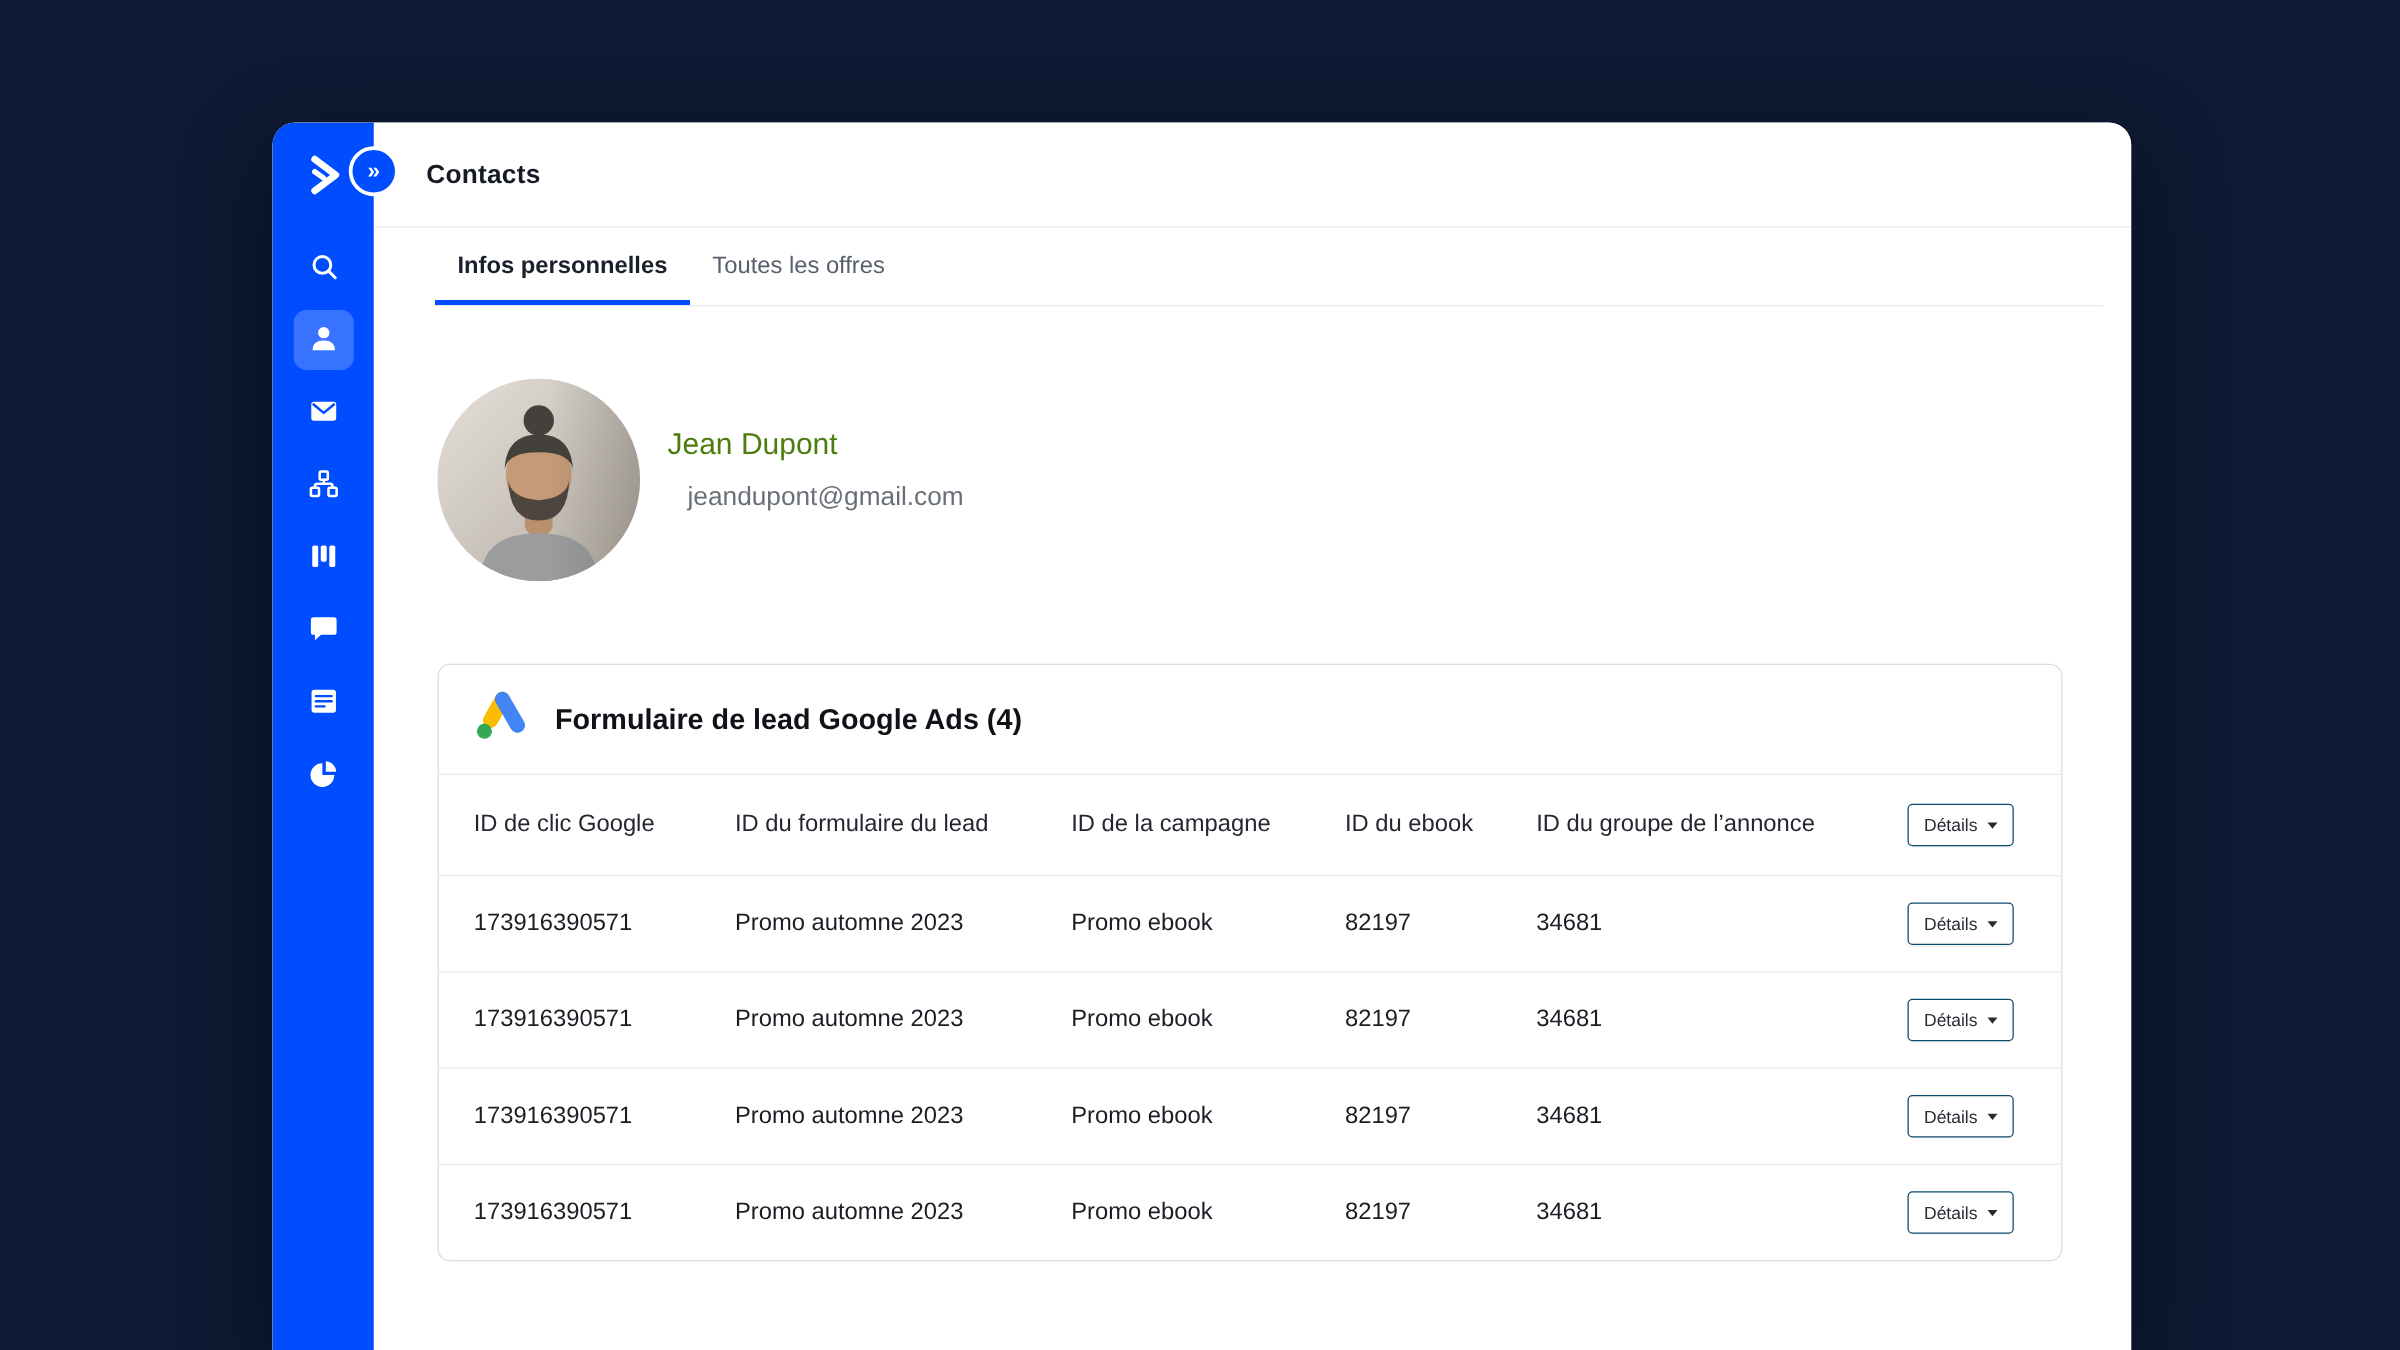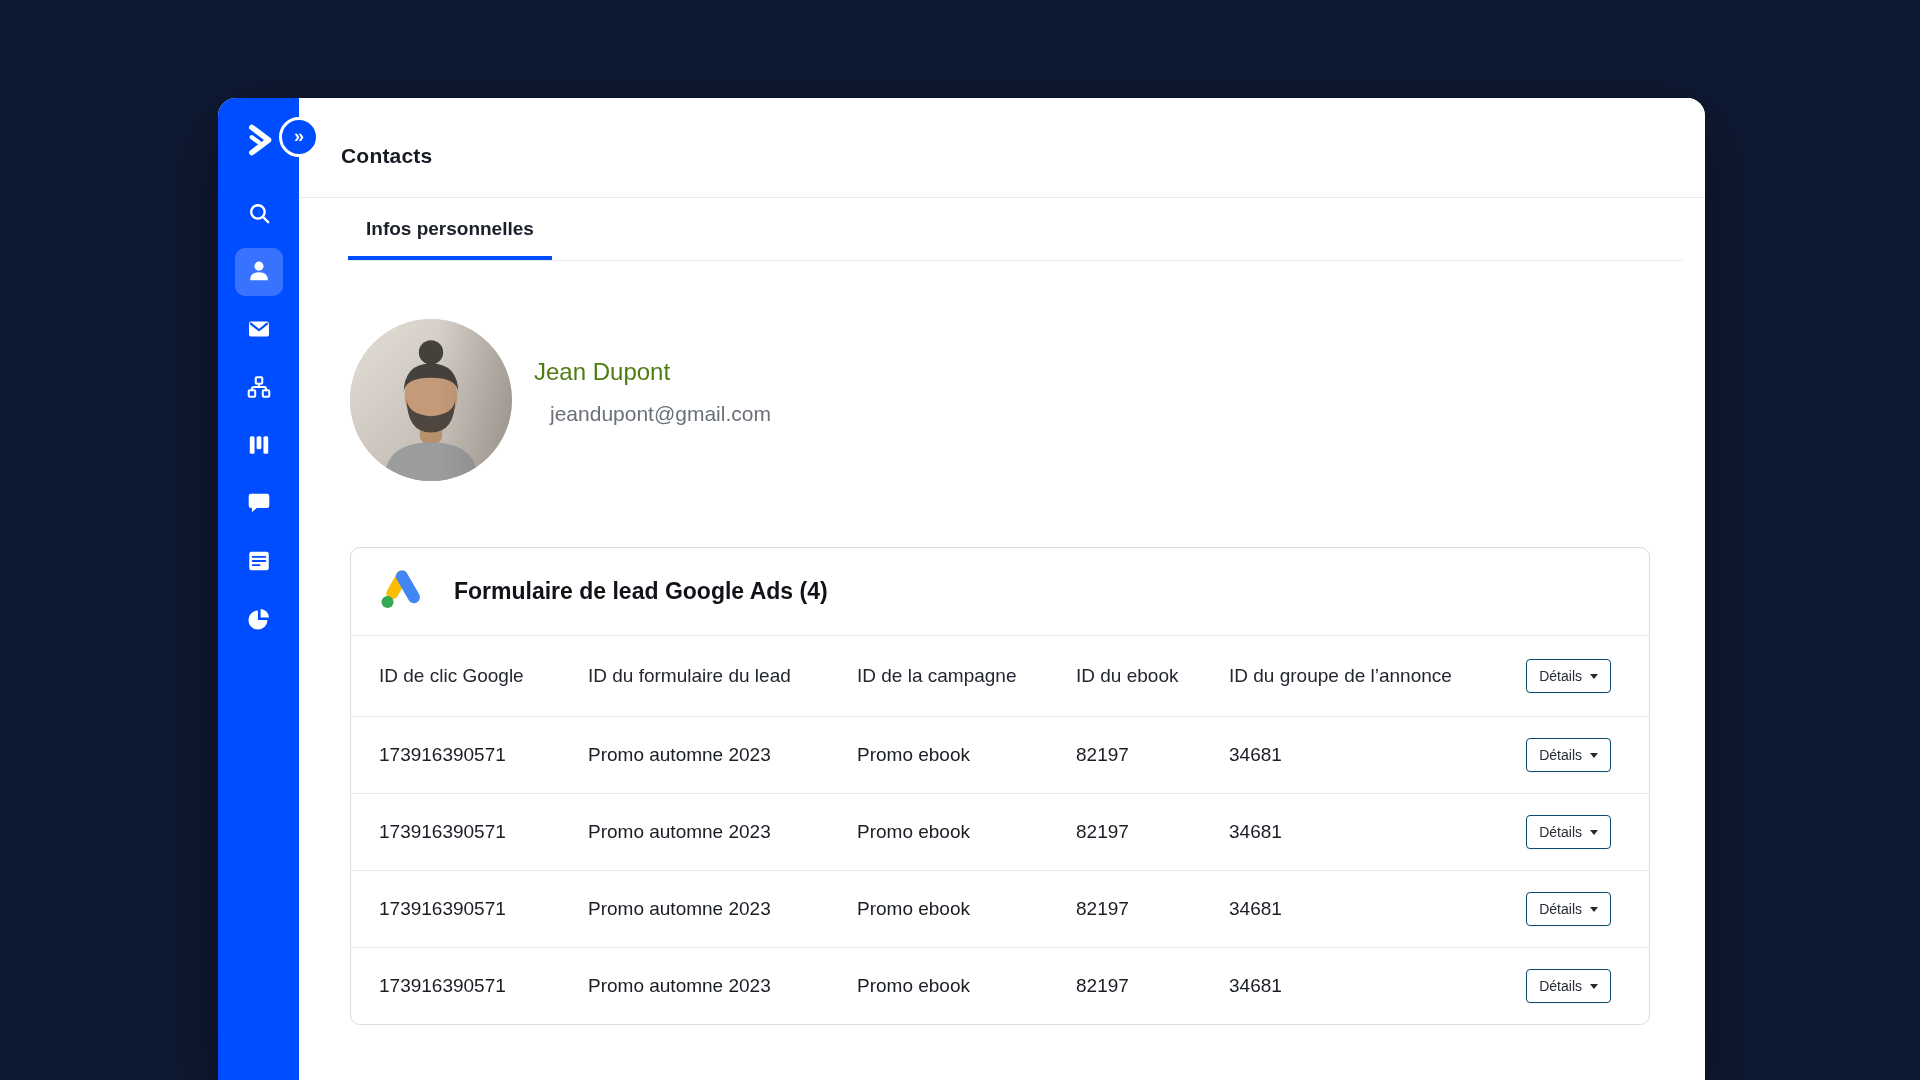--- a/index.html
+++ b/index.html
@@ -47,21 +47,20 @@
   }
   .nav-item.active { background: rgba(255,255,255,0.22); }
 
   
   .main { flex: 1; background: #fff; display: flex; flex-direction: column; }
   .topbar {
     height: 83px; flex: 0 0 83px;
     border-bottom: 1px solid #E8EAED;
     display: flex; align-items: center;
     padding-left: 42px;
-    margin-top: 16px;
   }
   .topbar h1 { margin: 0; font-size: 21px; font-weight: 700; color: #161A22; letter-spacing: .2px; }
 
   .tabs {
     margin: 0 22px 0 49px;
     height: 62px;
     border-bottom: 1px solid #E8EAED;
     display: flex; align-items: stretch;
   }
   .tab {
@@ -85,21 +84,21 @@
 
   
   .card {
     margin: 66px 55px 40px 51px;
     border: 1px solid #D9DCE1;
     border-radius: 10px;
     background: #fff;
   }
   .card-header {
     height: 87px;
-    display: flex; align-items: center; gap: 31px;
+    display: flex; align-items: center; gap: 21px;
     padding: 0 26px;
     border-bottom: 1px solid #E8EAED;
   }
   .card-header h3 { margin: 0; font-size: 23px; font-weight: 700; color: #101218; }
 
   .trow {
     display: grid;
     grid-template-columns: 209px 269px 219px 153px 1fr 94px;
     align-items: center;
     padding: 0 38px 0 28px;
@@ -227,20 +226,23 @@
     </aside>
 
     <main class="main">
       <header class="topbar">
         <h1>Contacts</h1>
       </header>
 
       <div class="tabs">
         <div class="tab active">
           <span>Infos personnelles</span>
+        </div>
+        <div class="tab">
+          <span>Toutes les offres</span>
         </div>
       </div>
 
       <section class="profile">
         <div class="avatar">
           <svg viewBox="0 0 160 160">
             <defs>
               <linearGradient id="avbg" x1="0" y1="0" x2="1" y2="1">
                 <stop offset="0" stop-color="#E4DFD8"></stop>
                 <stop offset="1" stop-color="#B3ACA3"></stop>

